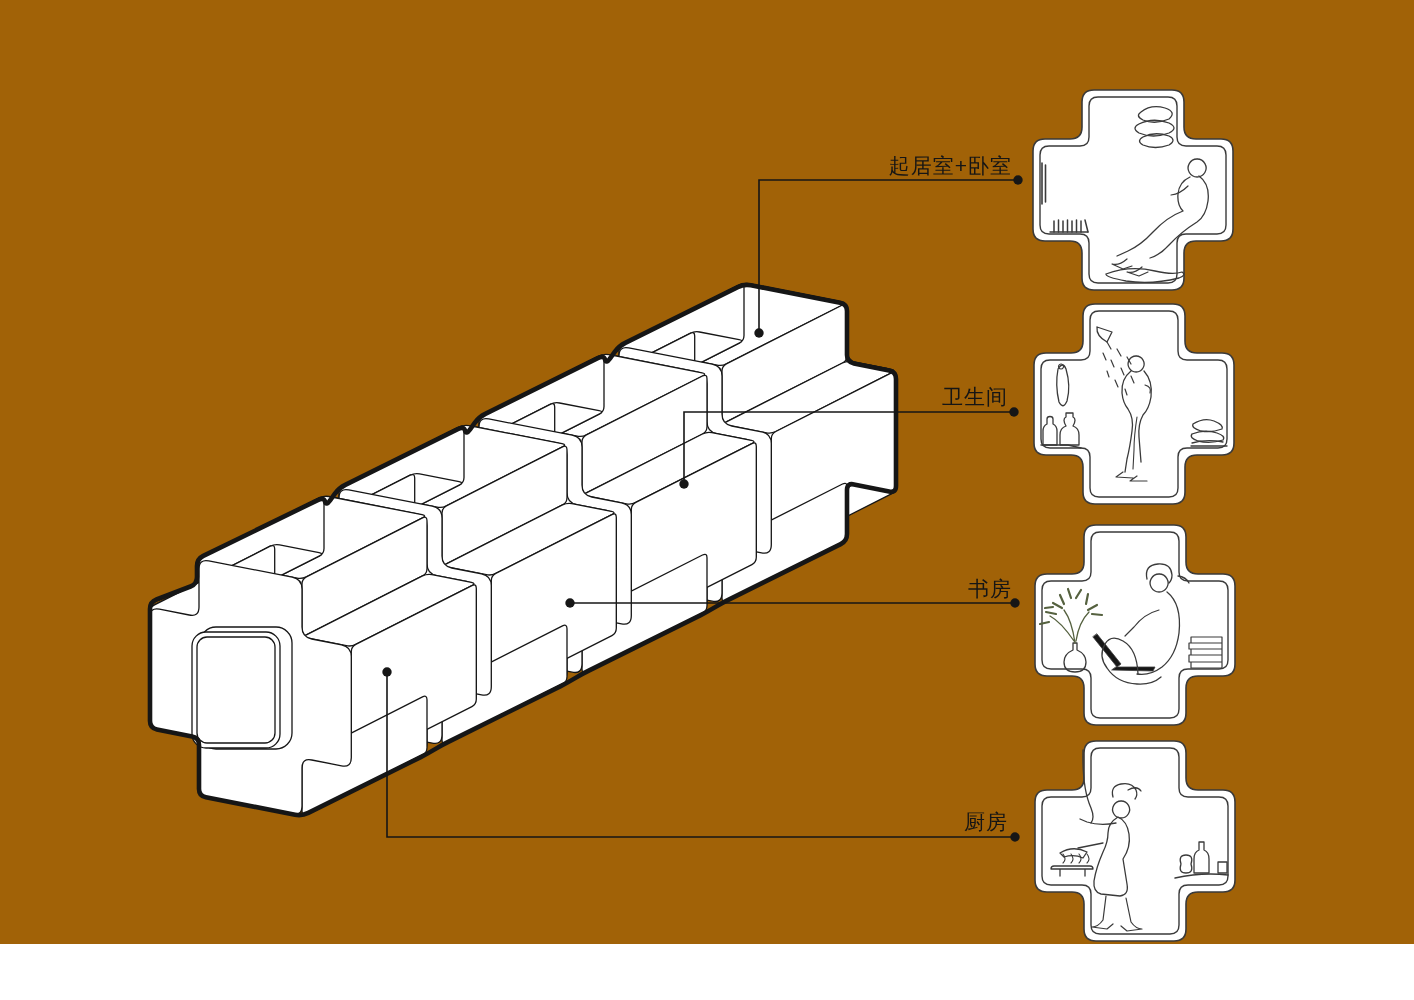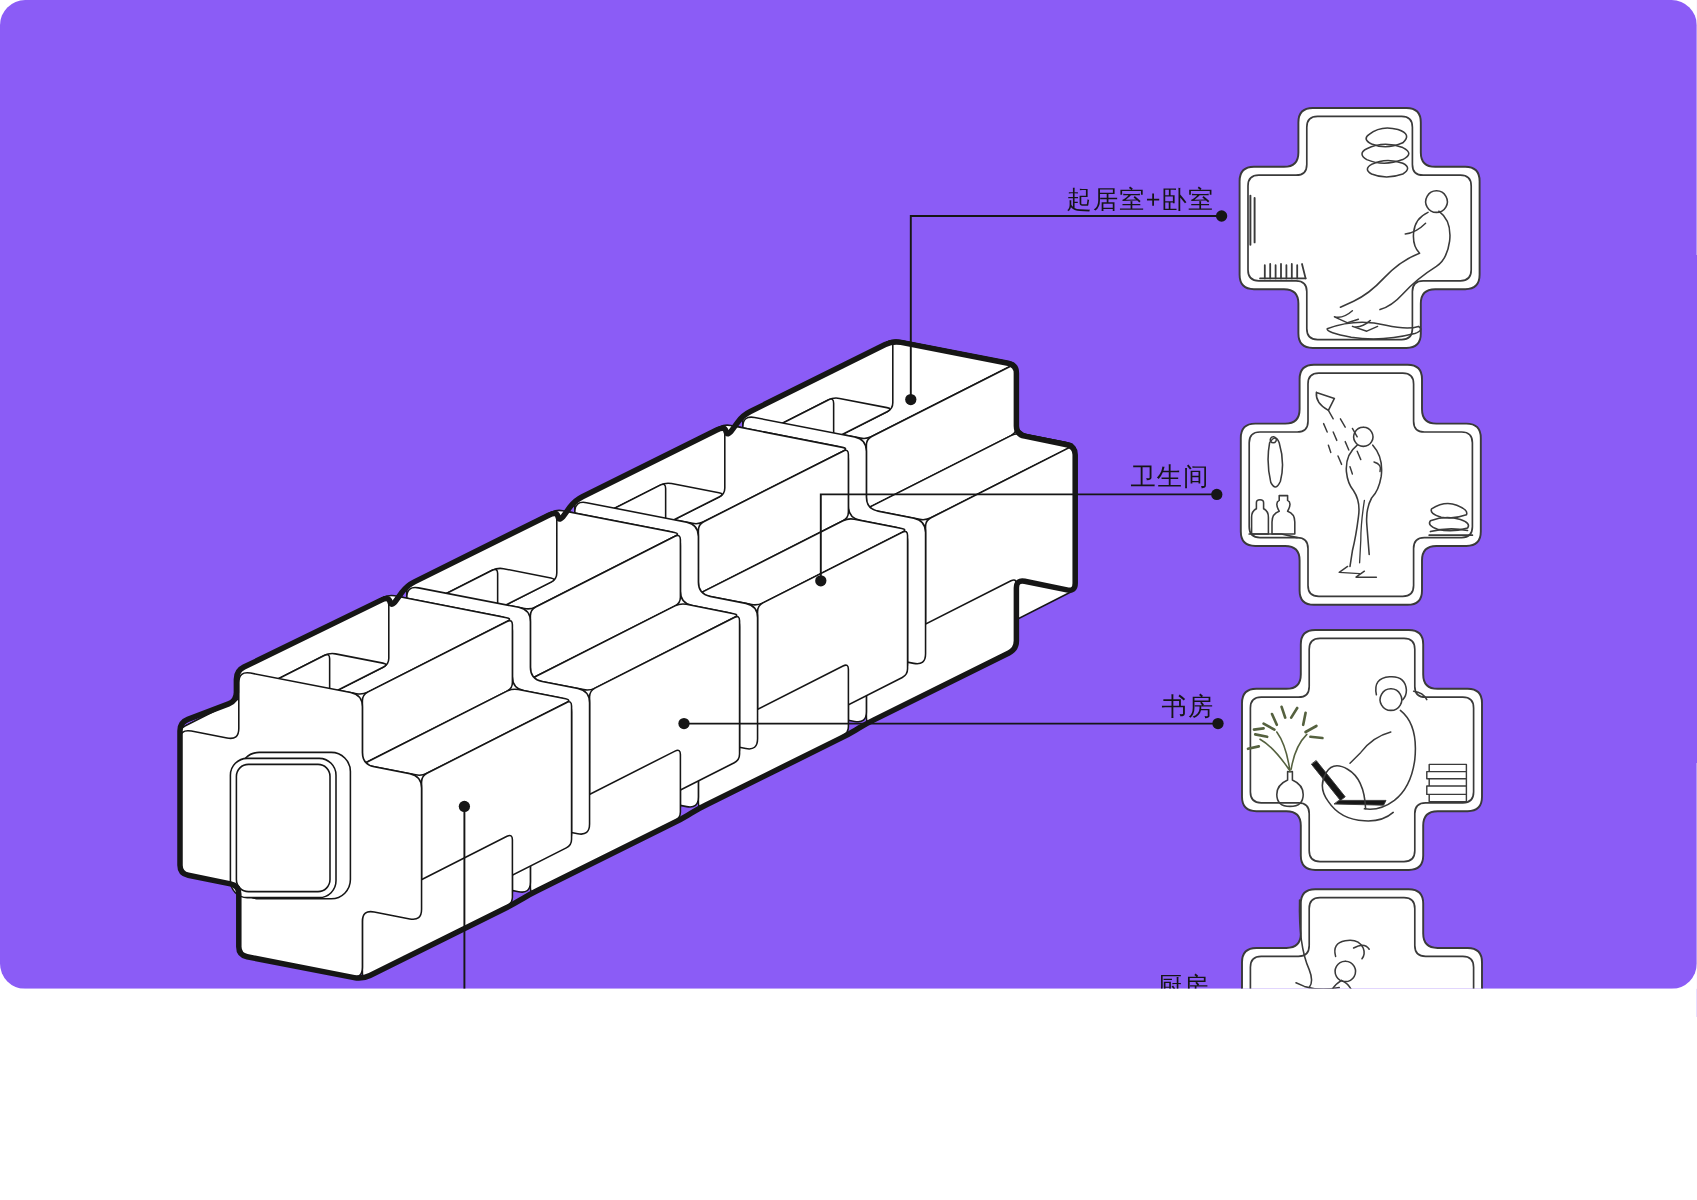--- a/index.html
+++ b/index.html
@@ -1,17 +1,17 @@
 <!DOCTYPE html>
 <html><head>
 <meta charset="utf-8">
 <style>
   html,body{margin:0;padding:0;background:#ffffff;}
-  .canvas-wrap{position:relative;width:1414px;height:824px;background:#8b5cf6;overflow:hidden;
-    font-family:"Liberation Sans",sans-serif;border-radius:21px;}
+  .canvas-wrap{position:relative;width:1414px;height:944px;background:#a16207;overflow:hidden;
+    font-family:"Liberation Sans",sans-serif;}
   svg{display:block;}
   text.lbl{font-family:"Liberation Sans",sans-serif;font-size:21px;font-weight:500;
     fill:#151515;letter-spacing:1px;}
 </style>
 </head>
 <body>
 
 <div class="canvas-wrap">
   <svg id="scene" width="1414" height="1000" viewBox="0 0 1414 1000">
     <g id="gen-building" fill="#ffffff" stroke="#161616" stroke-width="1.3" stroke-linejoin="round" stroke-linecap="round">

